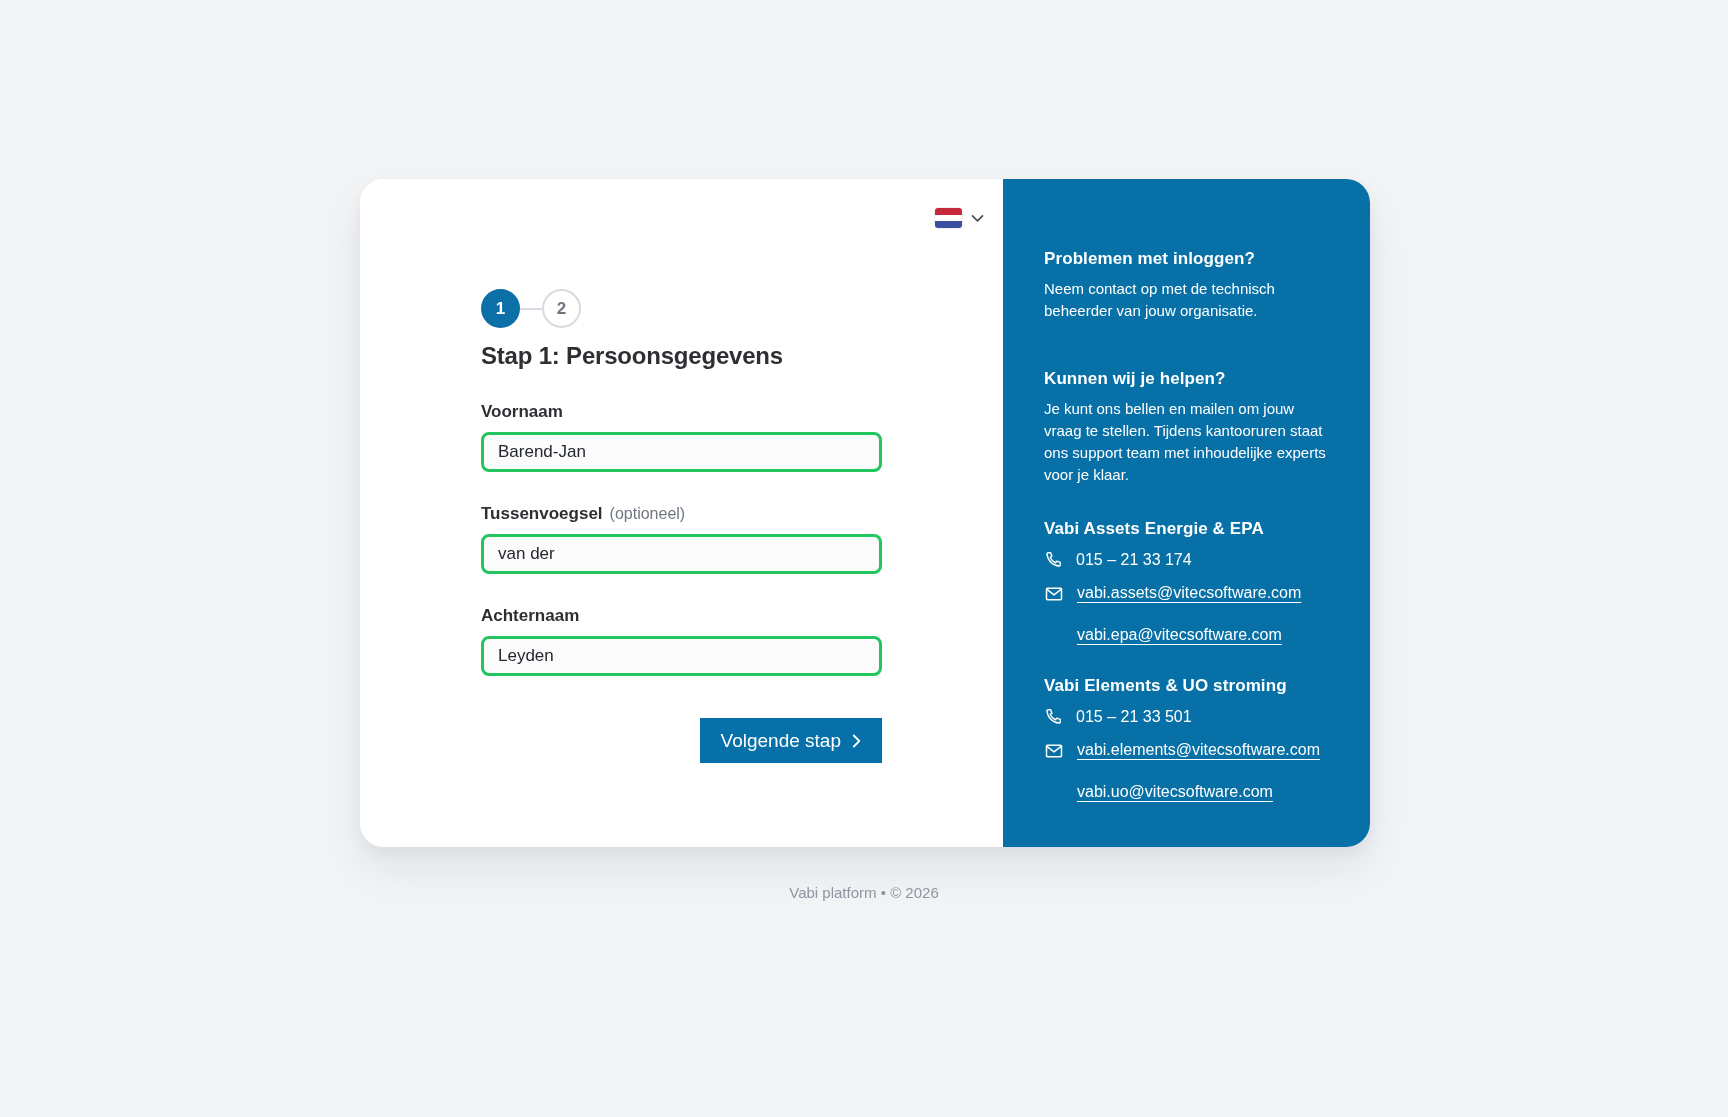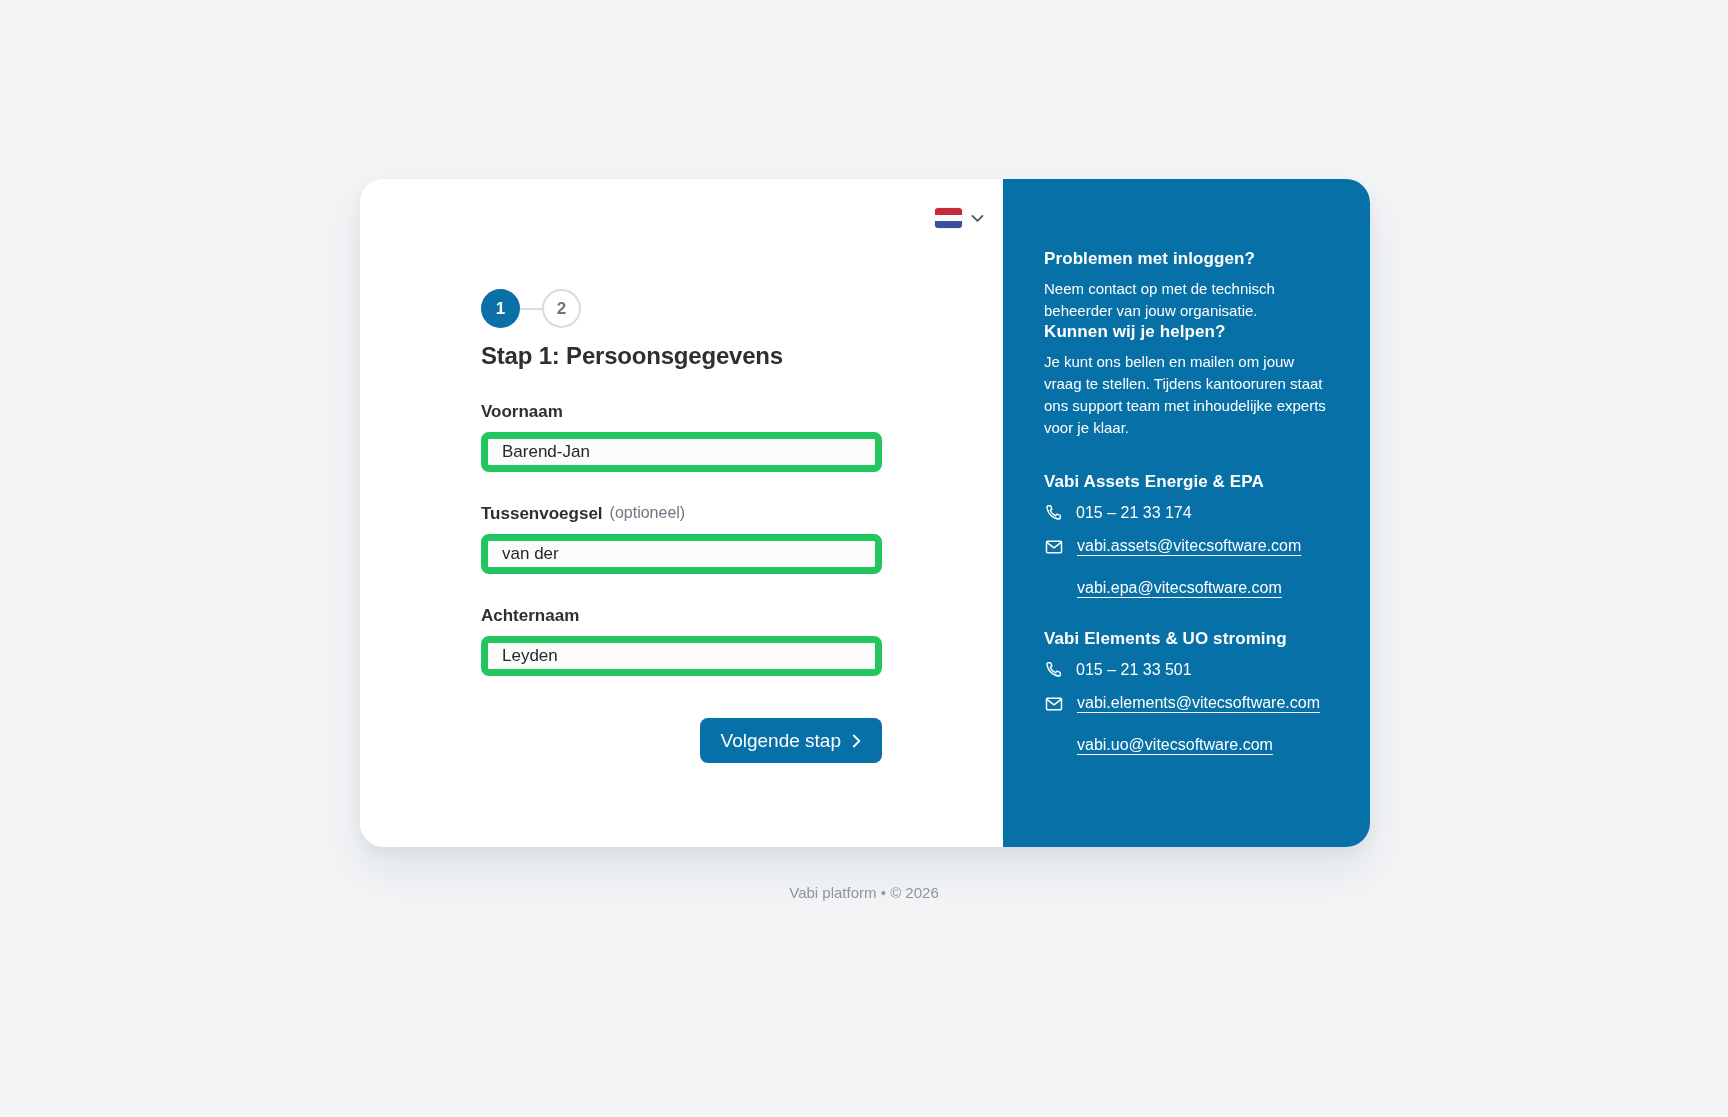--- a/index.html
+++ b/index.html
@@ -54,52 +54,52 @@
   .step-connector { width: 22px; height: 2px; background: #d7dbe0; }
   .step-heading {
     margin: 14px 0 0 0;
     font-size: 24px; font-weight: bold; color: #2d2f33;
     letter-spacing: -0.2px;
   }
   .form-col { width: 401px; }
   .field-label {
     margin-top: 32px;
     font-size: 17px; font-weight: bold; color: #2d2f33;
-    display: flex; align-items: flex-start; gap: 7px;
+    display: flex; align-items: center; gap: 7px;
   }
   .optional-note { font-size: 16px; font-weight: normal; color: #707682; }
   .text-input {
     margin-top: 10px;
     width: 401px; height: 40px;
-    border: 7px solid #22c55e; border-radius: 8px;
+    border: 3px solid #22c55e; border-radius: 8px;
     background: #fbfbfc;
     padding: 0 14px;
     font-size: 17px; color: #23272e;
     font-family: "Liberation Sans", sans-serif;
     outline: none;
   }
   .submit-row { width: 401px; display: flex; justify-content: flex-end; margin-top: 42px; }
   .submit-button {
     display: flex; align-items: center; gap: 11px;
     height: 45px; padding: 0 21px;
     background: #0770a8; color: #ffffff;
-    border: none; border-radius: 8px;
+    border: none; border-radius: 0;
     font-size: 19px; font-family: "Liberation Sans", sans-serif;
     cursor: pointer;
   }
   
   .help-side {
     flex: 1;
     background: #0770a6;
     color: #ffffff;
     padding: 70px 42px 0 41px;
   }
   .help-heading { margin: 0; font-size: 17px; font-weight: bold; letter-spacing: 0.1px; }
   .help-body { margin: 9px 0 0 0; font-size: 15px; line-height: 1.47; }
-  .sec-1 { }
+  .sec-1 { margin-bottom: 47px; }
   .sec-2 { margin-bottom: 33px; }
   .sec-3 { margin-bottom: 32px; }
   .contact-row {
     display: flex; align-items: center; gap: 13px;
     margin-top: 11px; font-size: 16px;
   }
   .email-rows { display: flex; gap: 13px; margin-top: 15px; }
   .email-links { display: flex; flex-direction: column; gap: 24px; }
   .email-link {
     color: #ffffff; font-size: 16px;

